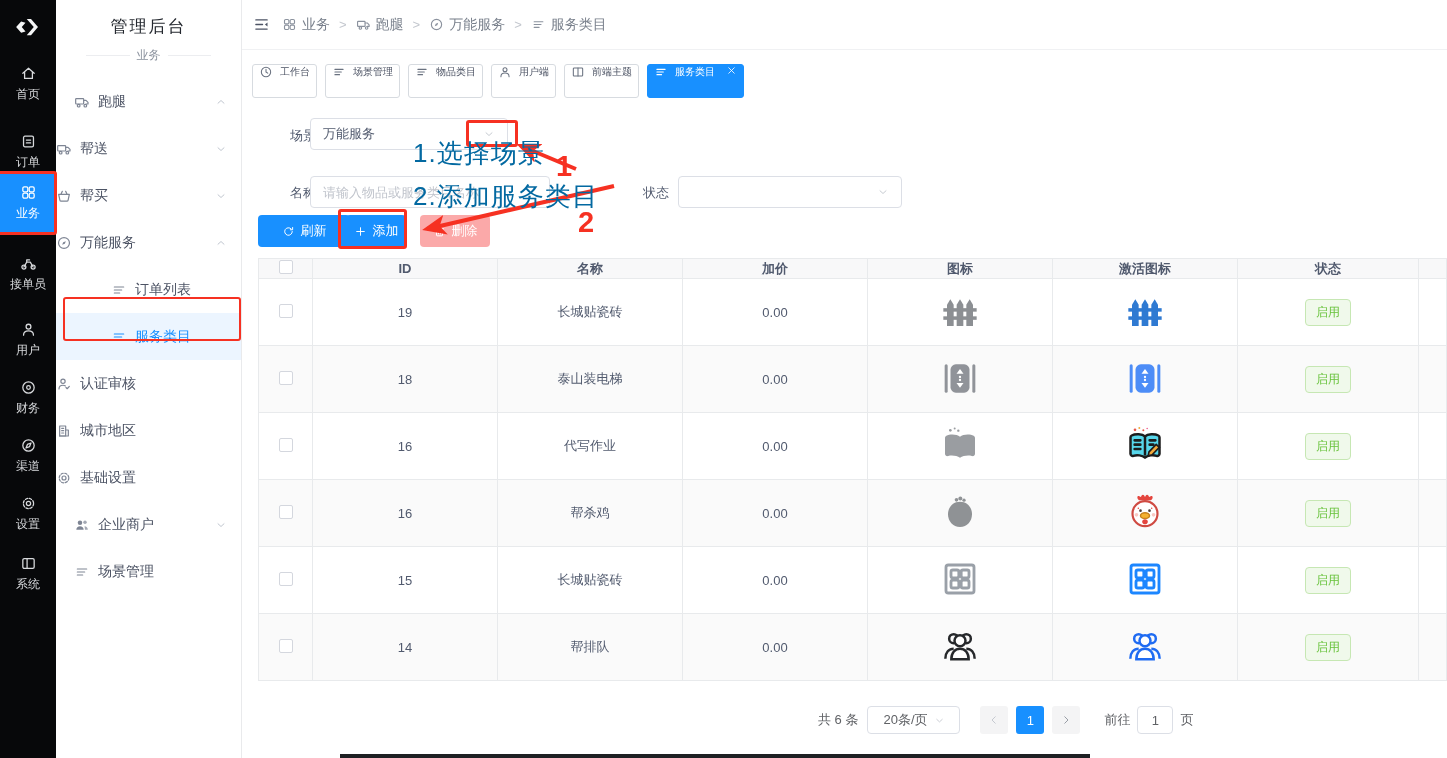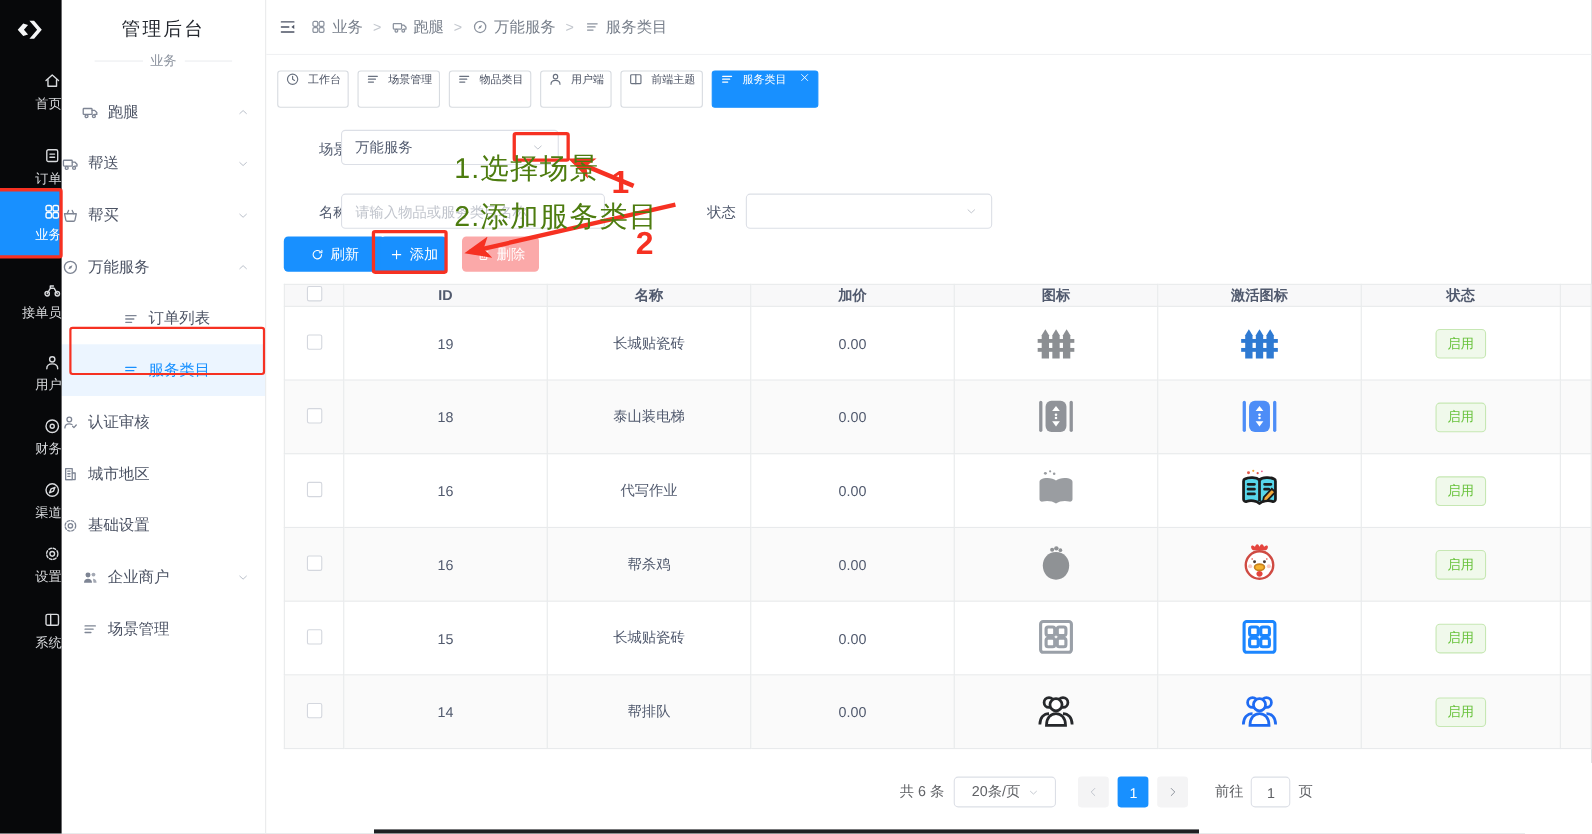--- a/index.html
+++ b/index.html
@@ -6,21 +6,21 @@
 html,body{background:#9aa0a6}
 body{font-family:"Liberation Sans","DejaVu Sans",sans-serif}
 .screen{position:relative;width:1447px;height:758px;background:#fff;overflow:hidden;font-size:14px;color:#515a6e}
 .icon{display:inline-flex;align-items:center;justify-content:center;flex:0 0 auto}
 .icon svg{width:100%;height:100%;display:block}
 
 
 .dark-nav{position:absolute;left:0;top:0;width:56px;height:758px;background:#07080a;z-index:5}
 .logo{position:absolute;top:12px;left:0;width:56px;display:flex;justify-content:center;color:#f5f6f7}
 .logo .icon{width:30px;height:30px}
-.dnav-item{position:absolute;left:0;width:56px;display:flex;flex-direction:column;align-items:flex-end;gap:4px;color:#d8dadd;font-size:12px;cursor:pointer;padding-top:7px;height:50px}
+.dnav-item{position:absolute;left:0;width:56px;display:flex;flex-direction:column;align-items:center;gap:4px;color:#d8dadd;font-size:12px;cursor:pointer;padding-top:7px;height:50px}
 .dnav-item .icon{width:17px;height:17px}
 .dnav-item.active{background:#1890ff;color:#fff;height:62px;padding-top:12px}
 .dnav-item:nth-of-type(1){top:58px}.dnav-item:nth-of-type(2){top:126px}
 .dnav-item:nth-of-type(3){top:172px}.dnav-item:nth-of-type(4){top:248px}
 .dnav-item:nth-of-type(5){top:314px}.dnav-item:nth-of-type(6){top:372px}
 .dnav-item:nth-of-type(7){top:430px}.dnav-item:nth-of-type(8){top:488px}
 .dnav-item:nth-of-type(9){top:548px}
 
 
 .side{position:absolute;left:56px;top:0;width:186px;height:758px;background:#fff;border-right:1px solid #e9eaec;z-index:4}
@@ -77,21 +77,21 @@
 .pg-btn.prev{margin-left:20px;color:#c0c4cc}
 .pg-btn.page{background:#1890ff;color:#fff;margin-left:8px;font-size:13px}
 .pg-btn.next{margin-left:8px}
 .pg-goto{margin-left:24px}
 .pg-input{width:36px;height:28px;border:1px solid #dcdfe6;border-radius:4px;text-align:center;font:inherit;color:#606266;margin:0 7px;outline:none}
 
 
 .red-rect{position:absolute;border:3px solid #f63122;border-radius:3px;z-index:50;pointer-events:none}
 .red-rect.thin{border-width:2px}
 .red-num{position:absolute;color:#f63122;font-size:29px;font-weight:600;z-index:50;line-height:1}
-.red-text{position:absolute;color:#4d7c0f;font-size:26px;font-weight:500;z-index:50;letter-spacing:1px;line-height:1.15;white-space:nowrap}
+.red-text{position:absolute;color:#0369a1;font-size:26px;font-weight:500;z-index:50;letter-spacing:1px;line-height:1.15;white-space:nowrap}
 .annot-svg{position:absolute;left:0;top:0;z-index:49;pointer-events:none}
 .bottom-dark{position:absolute;left:340px;top:754px;width:750px;height:4px;background:#1e2023;z-index:60}
 </style>
 </head>
 <body>
 
 <div class="screen">
 
   <nav class="dark-nav">
     <div class="logo">

